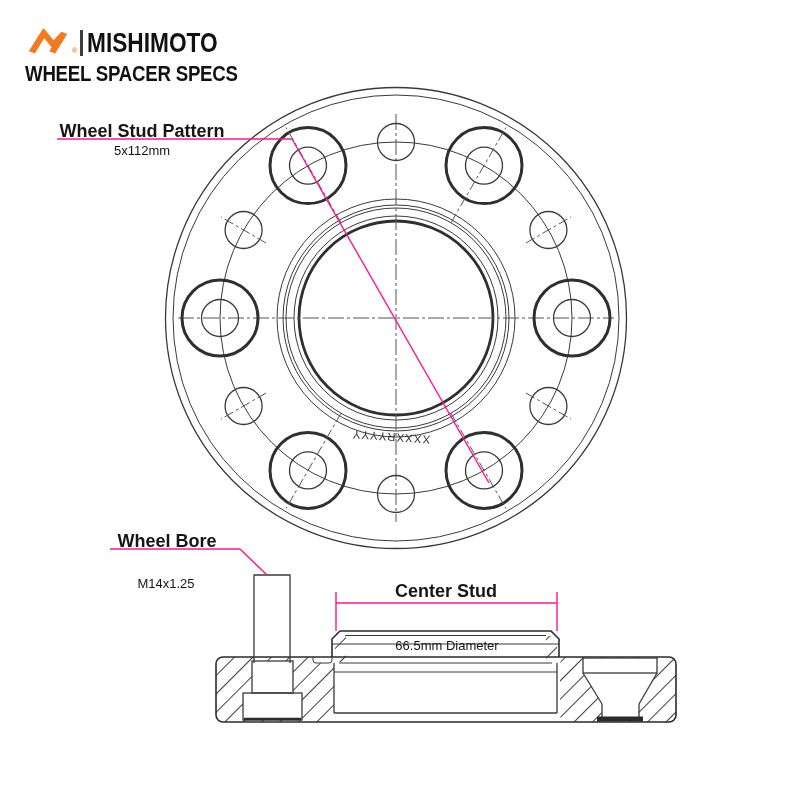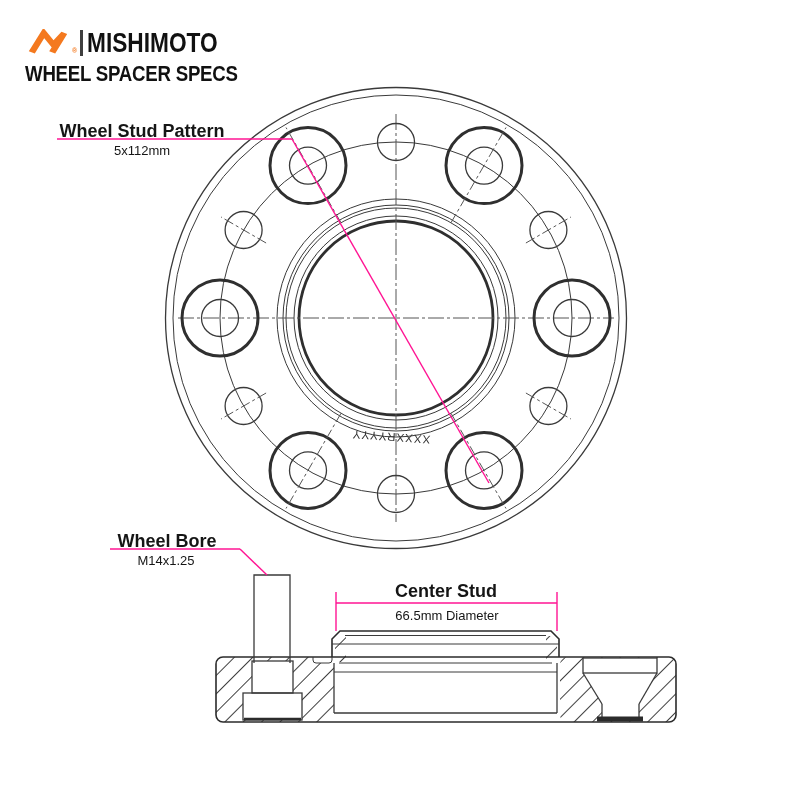--- a/index.html
+++ b/index.html
@@ -176,17 +176,17 @@
         <line x1="336" y1="592" x2="336" y2="631" class="magenta"></line>
         <line x1="557" y1="592" x2="557" y2="631" class="magenta"></line>
       </g>
     </g>
   </svg>
 
   <div class="lbl" style="left:142px;top:121px">Wheel Stud Pattern</div>
   <div class="val" style="left:142px;top:143px">5x112mm</div>
 
   <div class="lbl" style="left:167px;top:531px">Wheel Bore</div>
-  <div class="val" style="left:166px;top:553px">M14x1.25</div>
+  <div class="val" style="left:166px;top:576px">M14x1.25</div>
 
   <div class="lbl" style="left:446px;top:581px">Center Stud</div>
-  <div class="val" style="left:447px;top:608px">66.5mm Diameter</div>
+  <div class="val" style="left:447px;top:638px">66.5mm Diameter</div>
 </div>
 
 </body></html>

